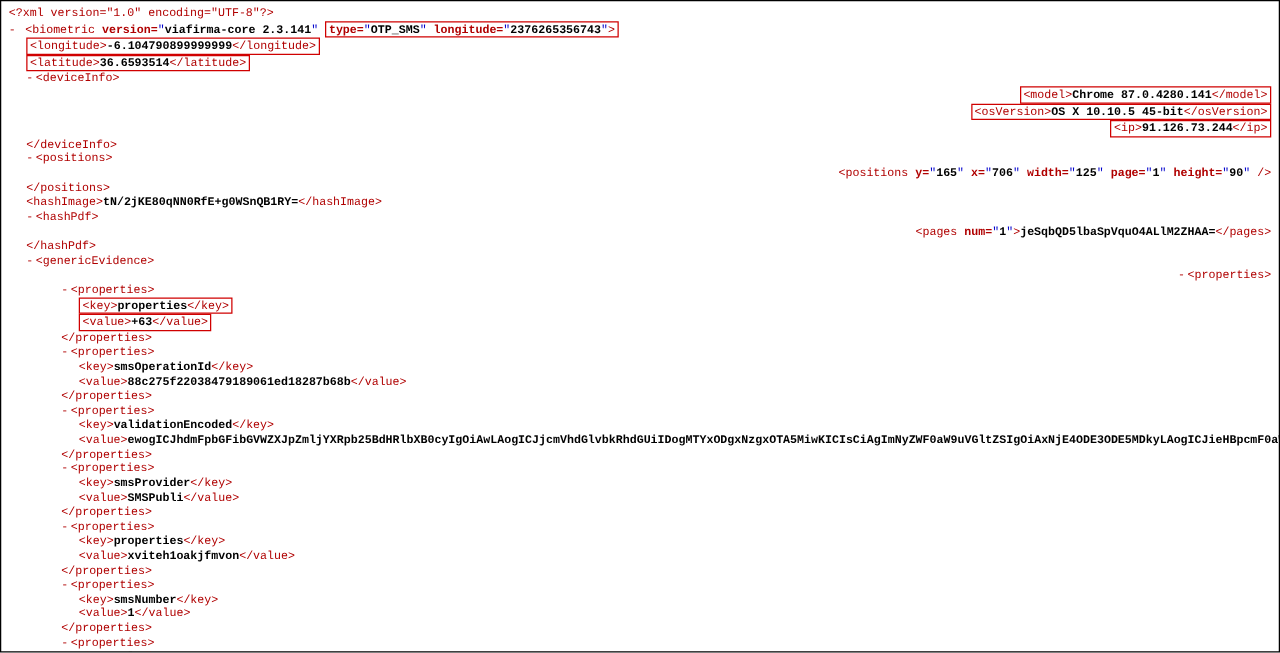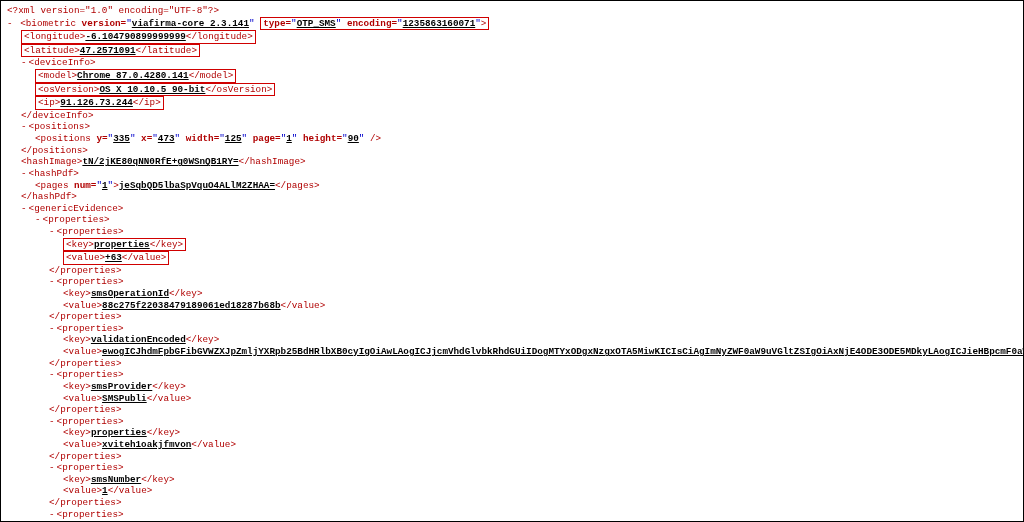--- a/index.html
+++ b/index.html
@@ -16,65 +16,65 @@
     line-height: 1.25;
     color: #0000cc;
     padding: 4px 6px;
     white-space: nowrap;
     border: 1px solid #000;
     box-sizing: border-box;
   }
   .l { clear: both; }
   .i0 { padding-left: 0; }
   .i1 { padding-left: 14px; }
-  .i2 { padding-left: 28px; }
+  .i2 { padding-left: 28px; text-align: right; }
   .i3 { padding-left: 42px; }
   .i4 { padding-left: 56px; }
   .tg { color: #b00000; } 
   .at { color: #b00000; font-weight: bold; } 
   .av { color: #0000cc; } 
-  .tx { color: #000;     font-weight: bold; text-decoration: underline; } 
+  .tx { color: #000;     font-weight: bold; } 
   .mn { color: #b00000;  cursor: default; padding-right: 2px; } 
   .rb { border: 1.4px solid #d00000; padding: 0 2px; display: inline-block; }
 </style>
 </head>
 <body>
 
 <div class="l i0"><span class="tg">&lt;?xml version="1.0" encoding="UTF-8"?&gt;</span></div>
 
 <div class="l i0">
   <span class="mn">-</span>
   <span class="tg">&lt;biometric </span><span class="at">version=</span><span class="av">"</span><span class="tx">viafirma-core 2.3.141</span><span class="av">" </span>
-  <span class="rb"><span class="at">type=</span><span class="av">"</span><span class="tx">OTP_SMS</span><span class="av">" </span><span class="at">encoding=</span><span class="av">"</span><span class="tx">1235863160071</span><span class="av">"</span><span class="tg">&gt;</span></span>
+  <span class="rb"><span class="at">type=</span><span class="av">"</span><span class="tx">OTP_SMS</span><span class="av">" </span><span class="at">longitude=</span><span class="av">"</span><span class="tx">2376265356743</span><span class="av">"</span><span class="tg">&gt;</span></span>
 </div>
 
 <div class="l i1">
   <span class="rb"><span class="tg">&lt;longitude&gt;</span><span class="tx">-6.104790899999999</span><span class="tg">&lt;/longitude&gt;</span></span>
 </div>
 <div class="l i1">
-  <span class="rb"><span class="tg">&lt;latitude&gt;</span><span class="tx">47.2571091</span><span class="tg">&lt;/latitude&gt;</span></span>
+  <span class="rb"><span class="tg">&lt;latitude&gt;</span><span class="tx">36.6593514</span><span class="tg">&lt;/latitude&gt;</span></span>
 </div>
 
 <div class="l i1"><span class="mn">-</span><span class="tg">&lt;deviceInfo&gt;</span></div>
 <div class="l i2">
   <span class="rb"><span class="tg">&lt;model&gt;</span><span class="tx">Chrome 87.0.4280.141</span><span class="tg">&lt;/model&gt;</span></span>
 </div>
 <div class="l i2">
-  <span class="rb"><span class="tg">&lt;osVersion&gt;</span><span class="tx">OS X 10.10.5 90-bit</span><span class="tg">&lt;/osVersion&gt;</span></span>
+  <span class="rb"><span class="tg">&lt;osVersion&gt;</span><span class="tx">OS X 10.10.5 45-bit</span><span class="tg">&lt;/osVersion&gt;</span></span>
 </div>
 <div class="l i2">
   <span class="rb"><span class="tg">&lt;ip&gt;</span><span class="tx">91.126.73.244</span><span class="tg">&lt;/ip&gt;</span></span>
 </div>
 <div class="l i1"><span class="tg">&lt;/deviceInfo&gt;</span></div>
 
 <div class="l i1"><span class="mn">-</span><span class="tg">&lt;positions&gt;</span></div>
 <div class="l i2">
   <span class="tg">&lt;positions </span>
-  <span class="at">y=</span><span class="av">"</span><span class="tx">335</span><span class="av">" </span>
-  <span class="at">x=</span><span class="av">"</span><span class="tx">473</span><span class="av">" </span>
+  <span class="at">y=</span><span class="av">"</span><span class="tx">165</span><span class="av">" </span>
+  <span class="at">x=</span><span class="av">"</span><span class="tx">706</span><span class="av">" </span>
   <span class="at">width=</span><span class="av">"</span><span class="tx">125</span><span class="av">" </span>
   <span class="at">page=</span><span class="av">"</span><span class="tx">1</span><span class="av">" </span>
   <span class="at">height=</span><span class="av">"</span><span class="tx">90</span><span class="av">"</span>
   <span class="tg">/&gt;</span>
 </div>
 <div class="l i1"><span class="tg">&lt;/positions&gt;</span></div>
 
 <div class="l i1"><span class="tg">&lt;hashImage&gt;</span><span class="tx">tN/2jKE80qNN0RfE+g0WSnQB1RY=</span><span class="tg">&lt;/hashImage&gt;</span></div>
 
 <div class="l i1"><span class="mn">-</span><span class="tg">&lt;hashPdf&gt;</span></div>

